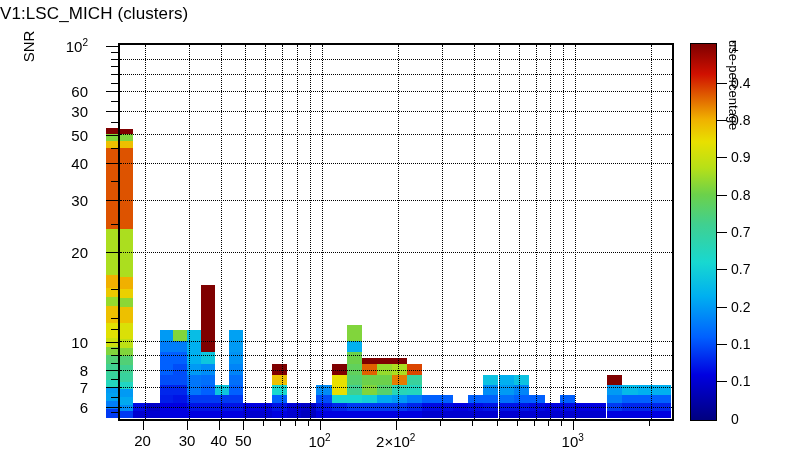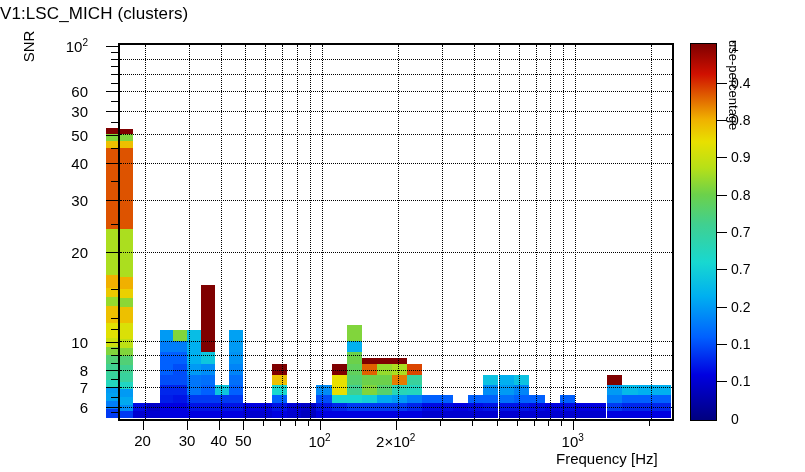--- a/index.html
+++ b/index.html
@@ -69,21 +69,20 @@
 </style>
 </head>
 <body>
 
 <div id="root">
 
   <div class="abs" id="title">V1:LSC_MICH (clusters)</div>
 
   <div class="abs" id="ylabel">SNR</div>
 
-  <div class="abs" id="xlabel">Frequency [Hz]</div>
 
   <div class="abs" id="zlabel">use-percentage</div>
 
   <div class="abs" id="strip">
       <div class="sband" style="top: 366.47px; height: 9.03px; background: rgb(0, 58, 243);"></div>
       <div class="sband" style="top: 358.04px; height: 8.44px; background: rgb(0, 125, 250);"></div>
       <div class="sband" style="top: 350.12px; height: 7.92px; background: rgb(0, 161, 243);"></div>
       <div class="sband" style="top: 344.49px; height: 5.63px; background: rgb(0, 154, 244);"></div>
       <div class="sband" style="top: 337.34px; height: 7.15px; background: rgb(36, 214, 189);"></div>
       <div class="sband" style="top: 328.93px; height: 8.41px; background: rgb(56, 210, 157);"></div>

